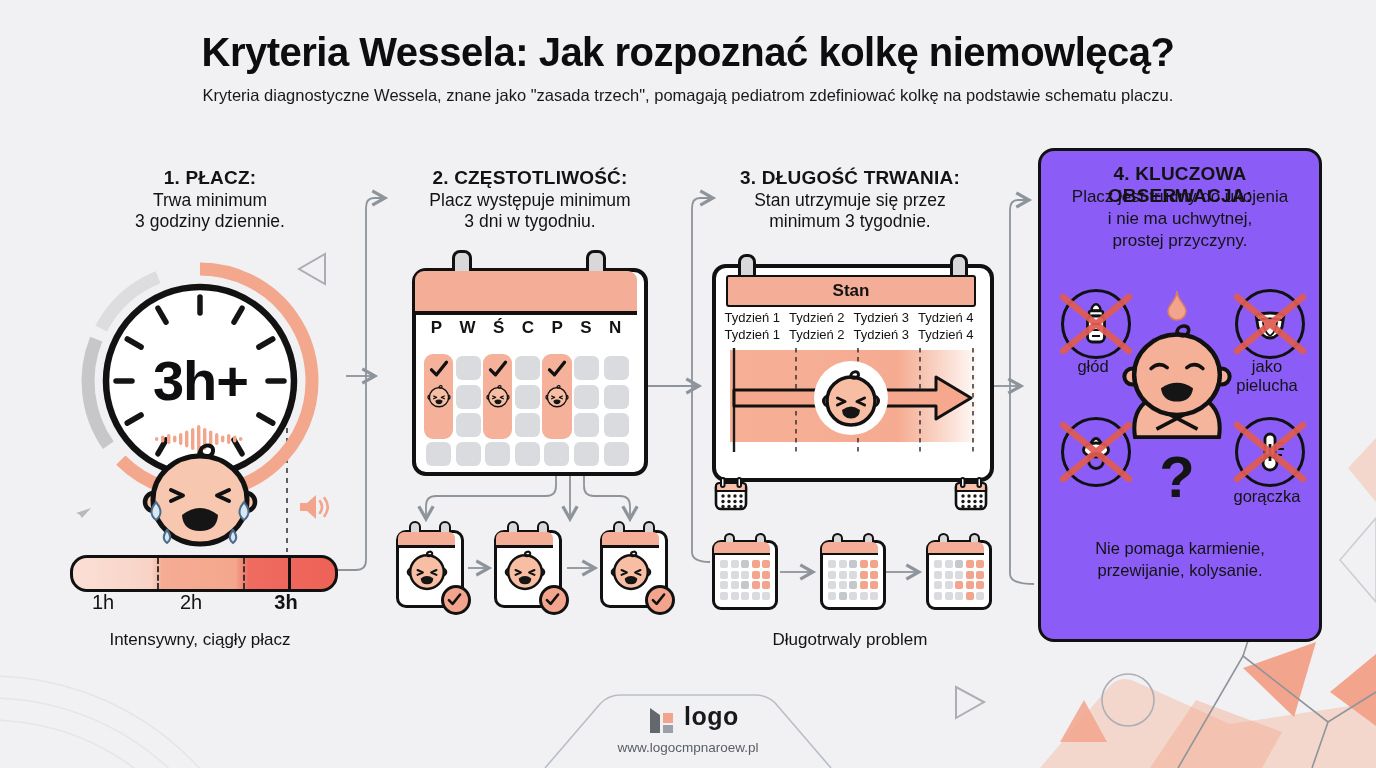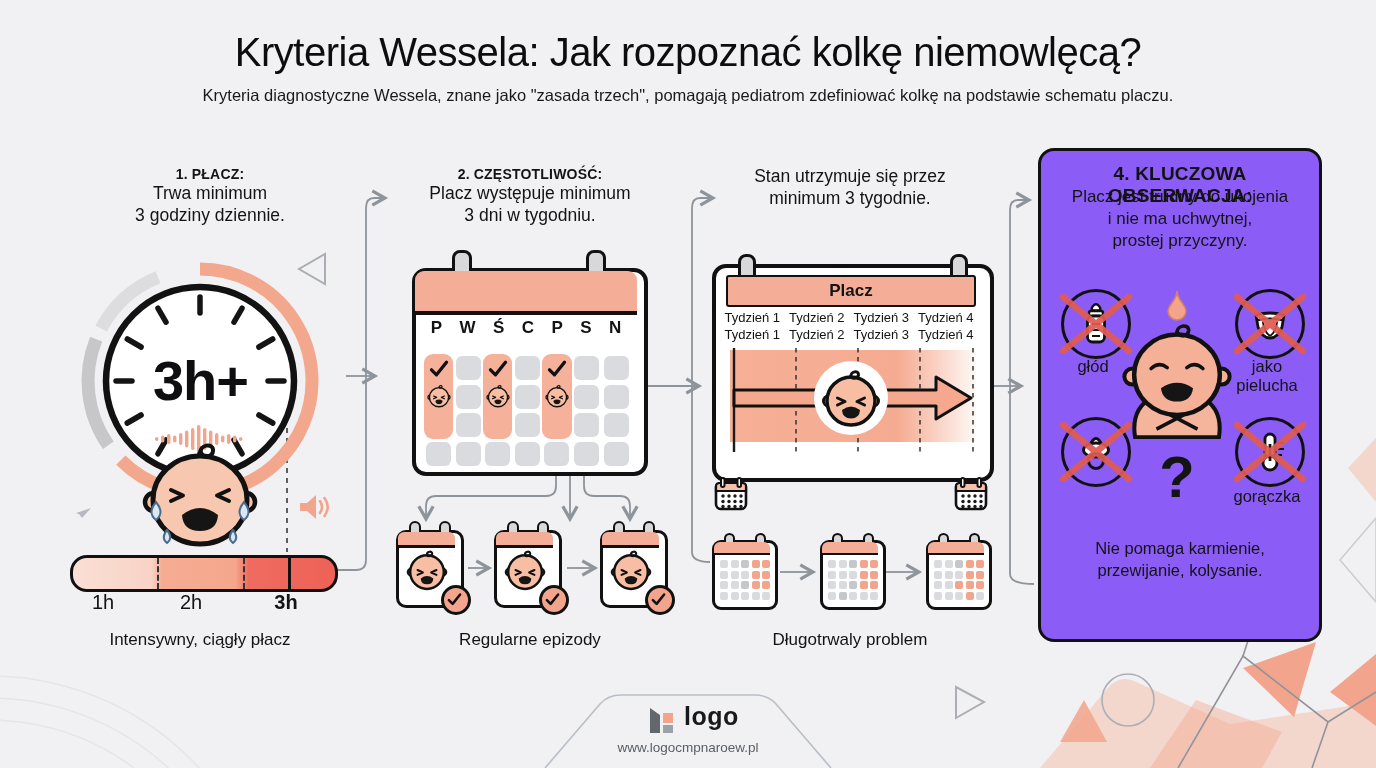--- a/index.html
+++ b/index.html
@@ -2,26 +2,26 @@
 <html><head>
 <meta charset="utf-8">
 <style>
   html,body{margin:0;padding:0;background:#e8e8ea}
   .canvas{position:relative;width:1376px;height:768px;background:#F1F1F4;overflow:hidden;
           font-family:"Liberation Sans",sans-serif;color:#131313}
   .abs{position:absolute}
   svg{display:block}
   
   .title{position:absolute;left:0;top:30px;width:1376px;text-align:center;
-         font-size:40px;font-weight:400;letter-spacing:-.5px;color:#0d0d0f}
+         font-size:40px;font-weight:700;letter-spacing:-.5px;color:#0d0d0f}
   .subtitle{position:absolute;left:0;top:86px;width:1376px;text-align:center;
             font-size:16.5px;color:#19191b}
   
   .col-title{position:absolute;text-align:center;line-height:1.24}
-  .h-bold{font-size:14px;font-weight:800;letter-spacing:.2px}
+  .h-bold{font-size:19px;font-weight:800;letter-spacing:.2px}
   .h-line{font-size:17.5px}
   .caption{position:absolute;font-size:17px;text-align:center;font-weight:400}
   
   .clock-value{position:absolute;left:118px;top:348px;width:165px;text-align:center;
                font-size:56px;font-weight:800;letter-spacing:-1px;color:#0e0e10}
   .bar{position:absolute;left:70px;top:555px;width:262px;height:31px;border:3.5px solid #111;
        border-radius:17px;overflow:hidden;
        background:linear-gradient(90deg,#FBDFD5 0%,#F8D3C6 30%,#F5AC93 34%,#F5A78D 62%,#EF6B60 67%,#EE6257 100%)}
   .bar-dash{position:absolute;top:0;width:0;height:100%;border-left:2.5px dashed #333}
   .bar-solid{position:absolute;top:0;width:2.5px;height:100%;background:#111}
@@ -399,31 +399,31 @@
     <div class="mcal-head"></div>
     <svg class="mcal-baby" width="42" height="42">
         <use href="#sym-baby-mini"></use>
       </svg>
     <div class="badge">
         <svg width="15" height="15">
           <use href="#sym-check"></use>
         </svg>
       </div>
   </div>
-  <div class="caption" style="left:400px;top:630px;width:260px">Regularne epizody</div>
 
   <div class="col-title" style="left:705px;top:166px;width:290px">
+    <div class="h-bold">3. DŁUGOŚĆ TRWANIA:</div>
     <div class="h-line">Stan utrzymuje się przez</div>
     <div class="h-line">minimum 3 tygodnie.</div>
   </div>
 
   <div class="cal3">
     <div class="ring" style="left:22px;top:-14px;width:12px;height:30px"></div>
     <div class="ring" style="right:22px;top:-14px;width:12px;height:30px"></div>
-    <div class="cal3-head">Placz</div>
+    <div class="cal3-head">Stan</div>
     <div class="weekrow" style="top:42px">
       <span>Tydzień 1</span>
       <span>Tydzień 2</span>
       <span>Tydzień 3</span>
       <span>Tydzień 4</span>
     </div>
     <div class="weekrow" style="top:59px">
       <span>Tydzień 1</span>
       <span>Tydzień 2</span>
       <span>Tydzień 3</span>

